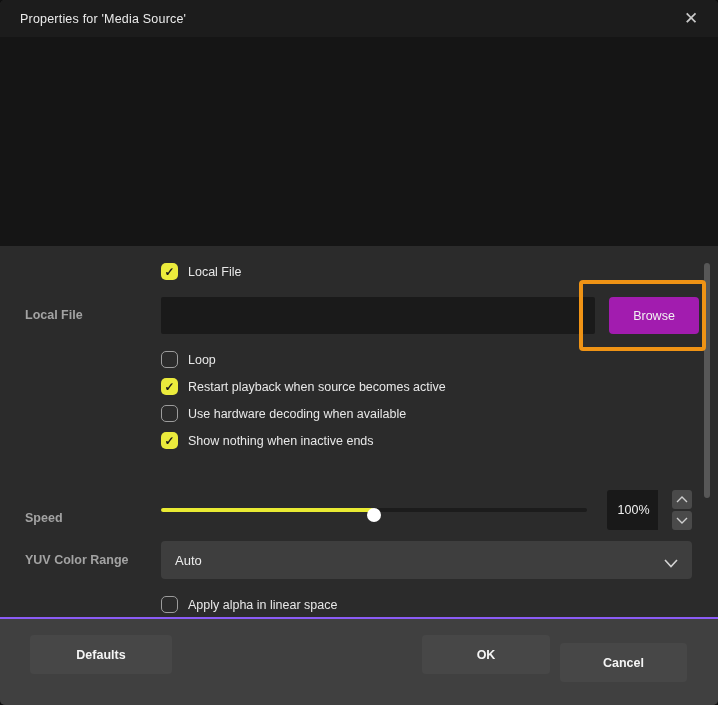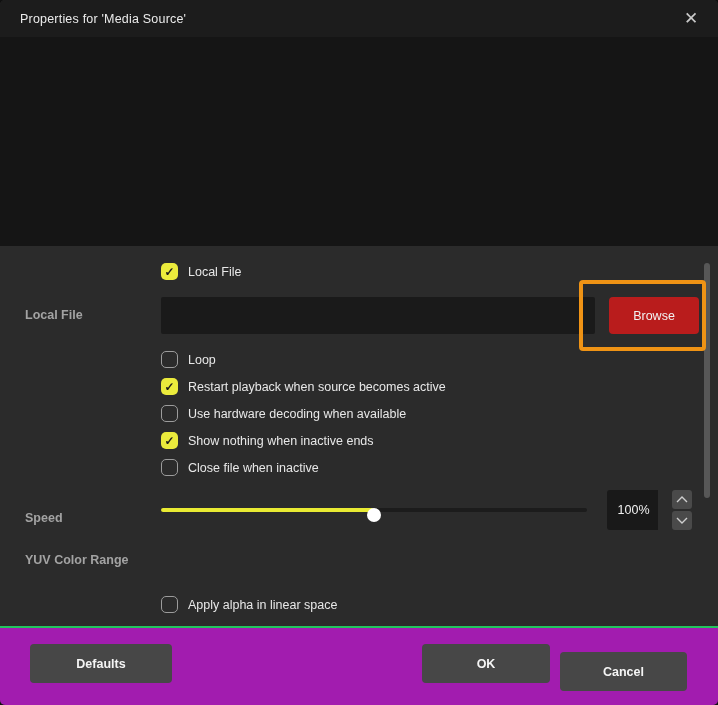--- a/index.html
+++ b/index.html
@@ -63,21 +63,21 @@
 
   
   .file-input {
     position:absolute; left:161px; top:51px; width:434px; height:37px;
     background:#1a1a1a; border:none; border-radius:2px;
     color:#e8e8e8; font-size:12.5px; padding:0 10px;
     font-family:"Liberation Sans", sans-serif;
   }
   .browse-btn {
     position:absolute; left:609px; top:51px; width:90px; height:37px;
-    background:#b91c1c; border:none; border-radius:4px;
+    background:#a21caf; border:none; border-radius:4px;
     color:#f2f2f2; font-size:12.5px; cursor:pointer;
     font-family:"Liberation Sans", sans-serif;
   }
 
   
   .slider {
     position:absolute; left:161px; top:257px; width:426px; height:14px; cursor:pointer;
   }
   .slider .track {
     position:absolute; top:5px; left:0; right:0; height:4px;
@@ -116,22 +116,22 @@
   .dropdown .chev { position:absolute; right:14px; top:13px; }
 
   
   .scroll-thumb {
     position:absolute; left:704px; top:263px; width:6px; height:235px;
     background:#575757; border-radius:3px;
   }
 
   
   .footer {
-    position:absolute; left:0; right:0; bottom:0; height:79px;
-    background:#a21caf; border-top:2px solid #22c55e;
+    position:absolute; left:0; right:0; bottom:0; height:88px;
+    background:#404040; border-top:2px solid #8b5cf6;
   }
   .footer button {
     position:absolute; top:16px; height:39px;
     background:#474747; border:none; border-radius:4px;
     color:#f5f5f5; font-size:12.5px; font-weight:bold; cursor:pointer;
     font-family:"Liberation Sans", sans-serif;
   }
   #btn-defaults { left:30px;  width:142px; }
   #btn-ok       { left:422px; width:128px; }
   #btn-cancel   { left:560px; width:127px;margin-top:8px; }
@@ -176,24 +176,20 @@
           <span class="checkbox checked">✓</span>
           <span class="check-label">Restart playback when source becomes active</span>
         </div>
         <div class="check-row">
           <span class="checkbox"></span>
           <span class="check-label">Use hardware decoding when available</span>
         </div>
         <div class="check-row">
           <span class="checkbox checked">✓</span>
           <span class="check-label">Show nothing when inactive ends</span>
-        </div>
-        <div class="check-row">
-          <span class="checkbox"></span>
-          <span class="check-label">Close file when inactive</span>
         </div>
       </div>
 
     <span class="col-label" style="top:258px;margin-top:7px;">Speed</span>
     <div class="slider">
       <div class="track"></div>
       <div class="fill" id="slider-fill" style="width: 50%;">
         <div class="handle"></div>
       </div>
     </div>
@@ -211,20 +207,28 @@
           <span>
             <svg width="12" height="7" viewBox="0 0 12 7">
                 <polyline points="1,1 6,6 11,1" fill="none" stroke="#cfcfcf" stroke-width="1.4"></polyline>
               </svg>
           </span>
         </button>
       </div>
     </div>
 
     <span class="col-label" style="top:307px;">YUV Color Range</span>
+    <div class="dropdown">
+      <span class="value">Auto</span>
+      <span class="chev">
+        <svg width="14" height="9" viewBox="0 0 14 9">
+            <polyline points="1,1 7,7.5 13,1" fill="none" stroke="#d3d3d3" stroke-width="1.6"></polyline>
+          </svg>
+      </span>
+    </div>
 
     <div id="apply-alpha" class="single-check">
         <div class="check-row">
           <span class="checkbox"></span>
           <span class="check-label">Apply alpha in linear space</span>
         </div>
       </div>
   </div>
 
   <div class="scroll-thumb"></div>

